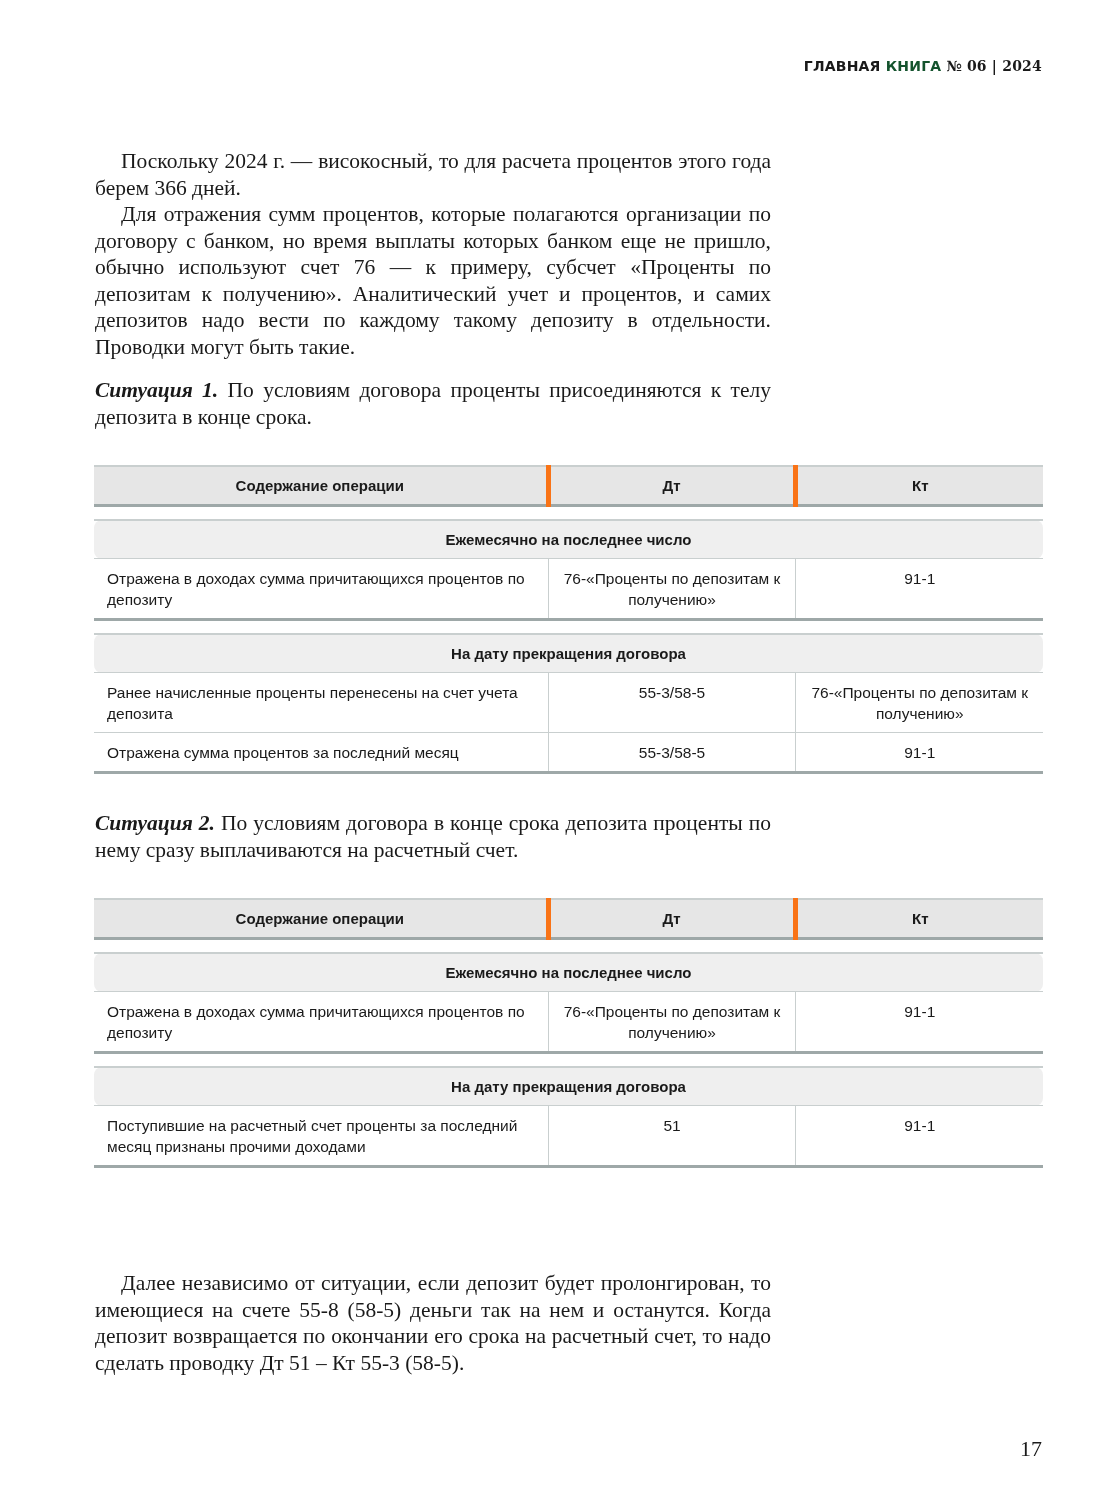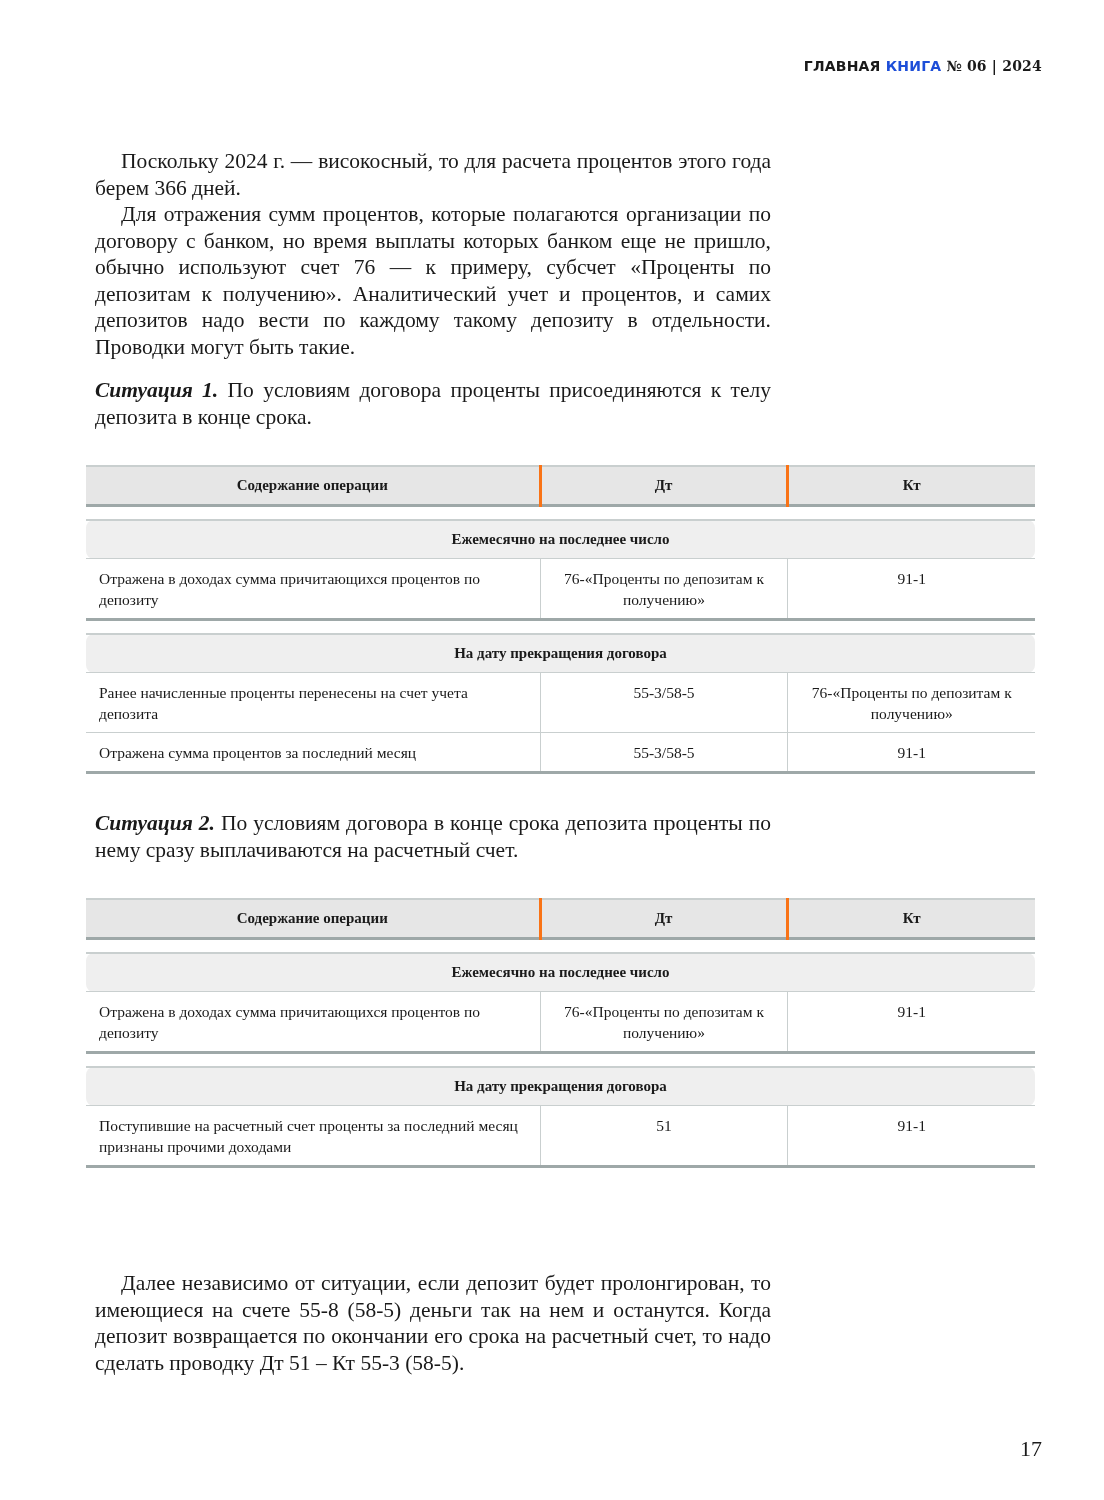--- a/index.html
+++ b/index.html
@@ -1,28 +1,28 @@
 <!DOCTYPE html>
 <html><head>
 <meta charset="utf-8">
 <style>
   html, body { margin: 0; padding: 0; background: #ffffff; }
   body { width: 1104px; height: 1500px; position: relative; overflow: hidden; color: #1a1a1a; }
   .header { position: absolute; top: 58px; right: 62px; font-family: "DejaVu Sans", sans-serif; font-weight: bold; font-size: 14px; letter-spacing: 0.2px; }
-  .header .brand-accent { color: #1d4ed8; }
+  .header .brand-accent { color: #14532d; }
   .header .issue { font-family: "DejaVu Serif", serif; }
   .body-text { position: absolute; left: 95px; width: 676px; font-family: "Liberation Serif", serif; font-size: 21.5px; line-height: 26.5px; text-align: justify; }
   .body-text p { margin: 0; text-indent: 26px; }
   .situation { font-family: "Liberation Serif", serif; font-size: 21.5px; line-height: 26.5px; text-align: justify; text-indent: 0; }
   .situation .sit-label { font-weight: bold; font-style: italic; }
-  .table-block { position: absolute; left: 86px; width: 949px; font-family: Liberation Serif, serif; font-size: 15.5px; }
+  .table-block { position: absolute; left: 94px; width: 949px; font-family: Liberation Sans, sans-serif; font-size: 15.5px; }
   table { border-collapse: collapse; width: 100%; table-layout: fixed; }
   col.c1 { width: 454px; } col.c2 { width: 247px; } col.c3 { width: 248px; }
   .hdr-table { border-top: 2px solid #c9cfcf; border-bottom: 3px solid #9ea8a8; background: #e6e6e6; }
-  .hdr-table td { height: 37px; text-align: center; font-weight: bold; font-size: 15px; border-left: 3px solid #f97316; padding: 0; }
+  .hdr-table td { height: 37px; text-align: center; font-weight: bold; font-size: 15px; border-left: 5px solid #f97316; padding: 0; }
   .hdr-table td:first-child { border-left: none; }
   .sec-table { border-top: 2px solid #c9cfcf; border-bottom: 3px solid #9ea8a8; margin-top: 12px; }
   .sec-table td { border-top: 1px solid #c9cfcf; border-left: 1px solid #c9cfcf; vertical-align: top; padding: 9px 12px 8px 13px; line-height: 21px; border-radius: 8px; }
   .sec-table td:first-child { border-left: none; }
   .sec-table tr.sec-title td { background: #efefef; text-align: center; font-weight: bold; font-size: 15px; padding: 8px 0 8px 0; border-top: none; }
   .sec-table td.center { text-align: center; }
   .page-number { position: absolute; right: 62px; top: 1436px; font-family: "Liberation Serif", serif; font-size: 22px; }
 </style>
 </head>
 <body>

